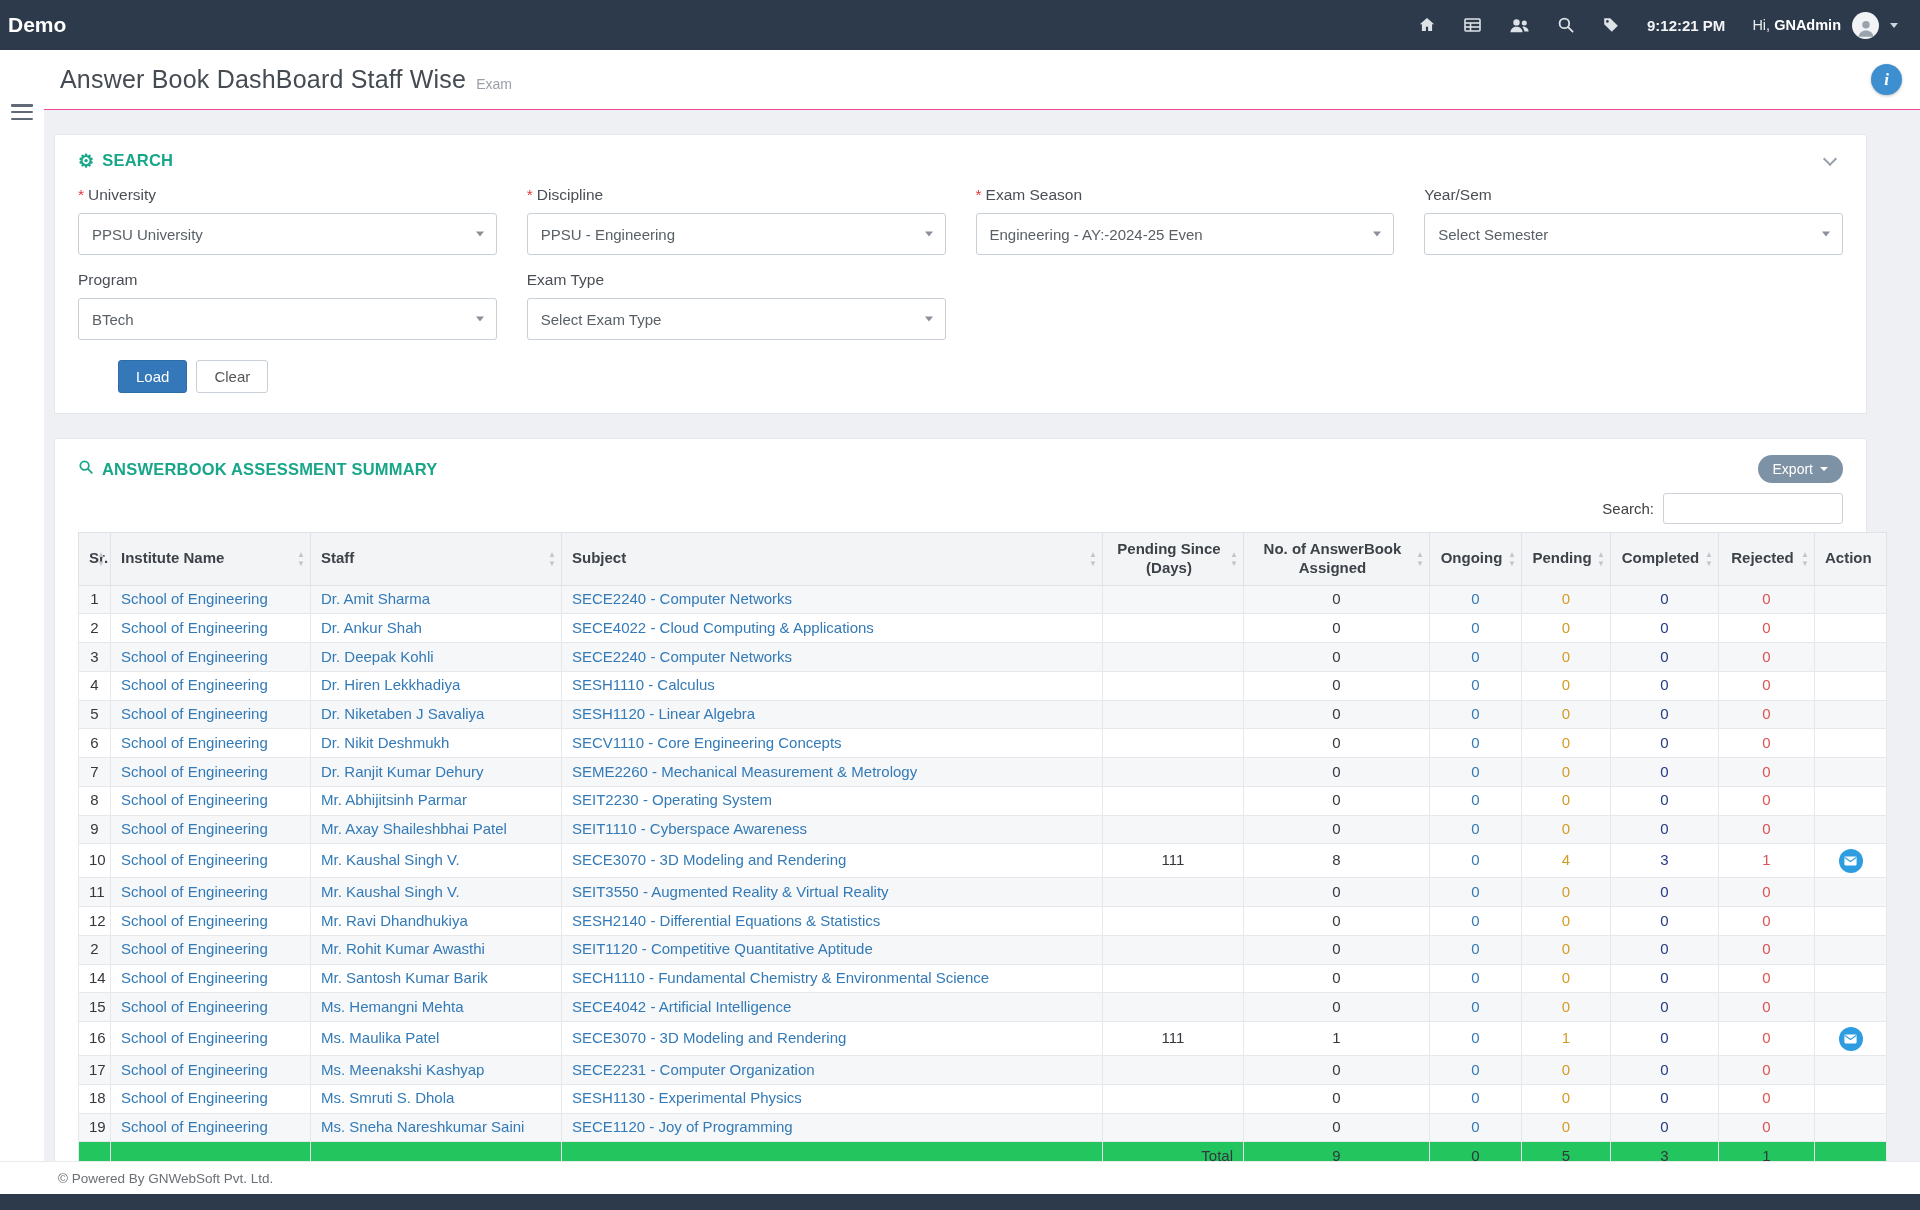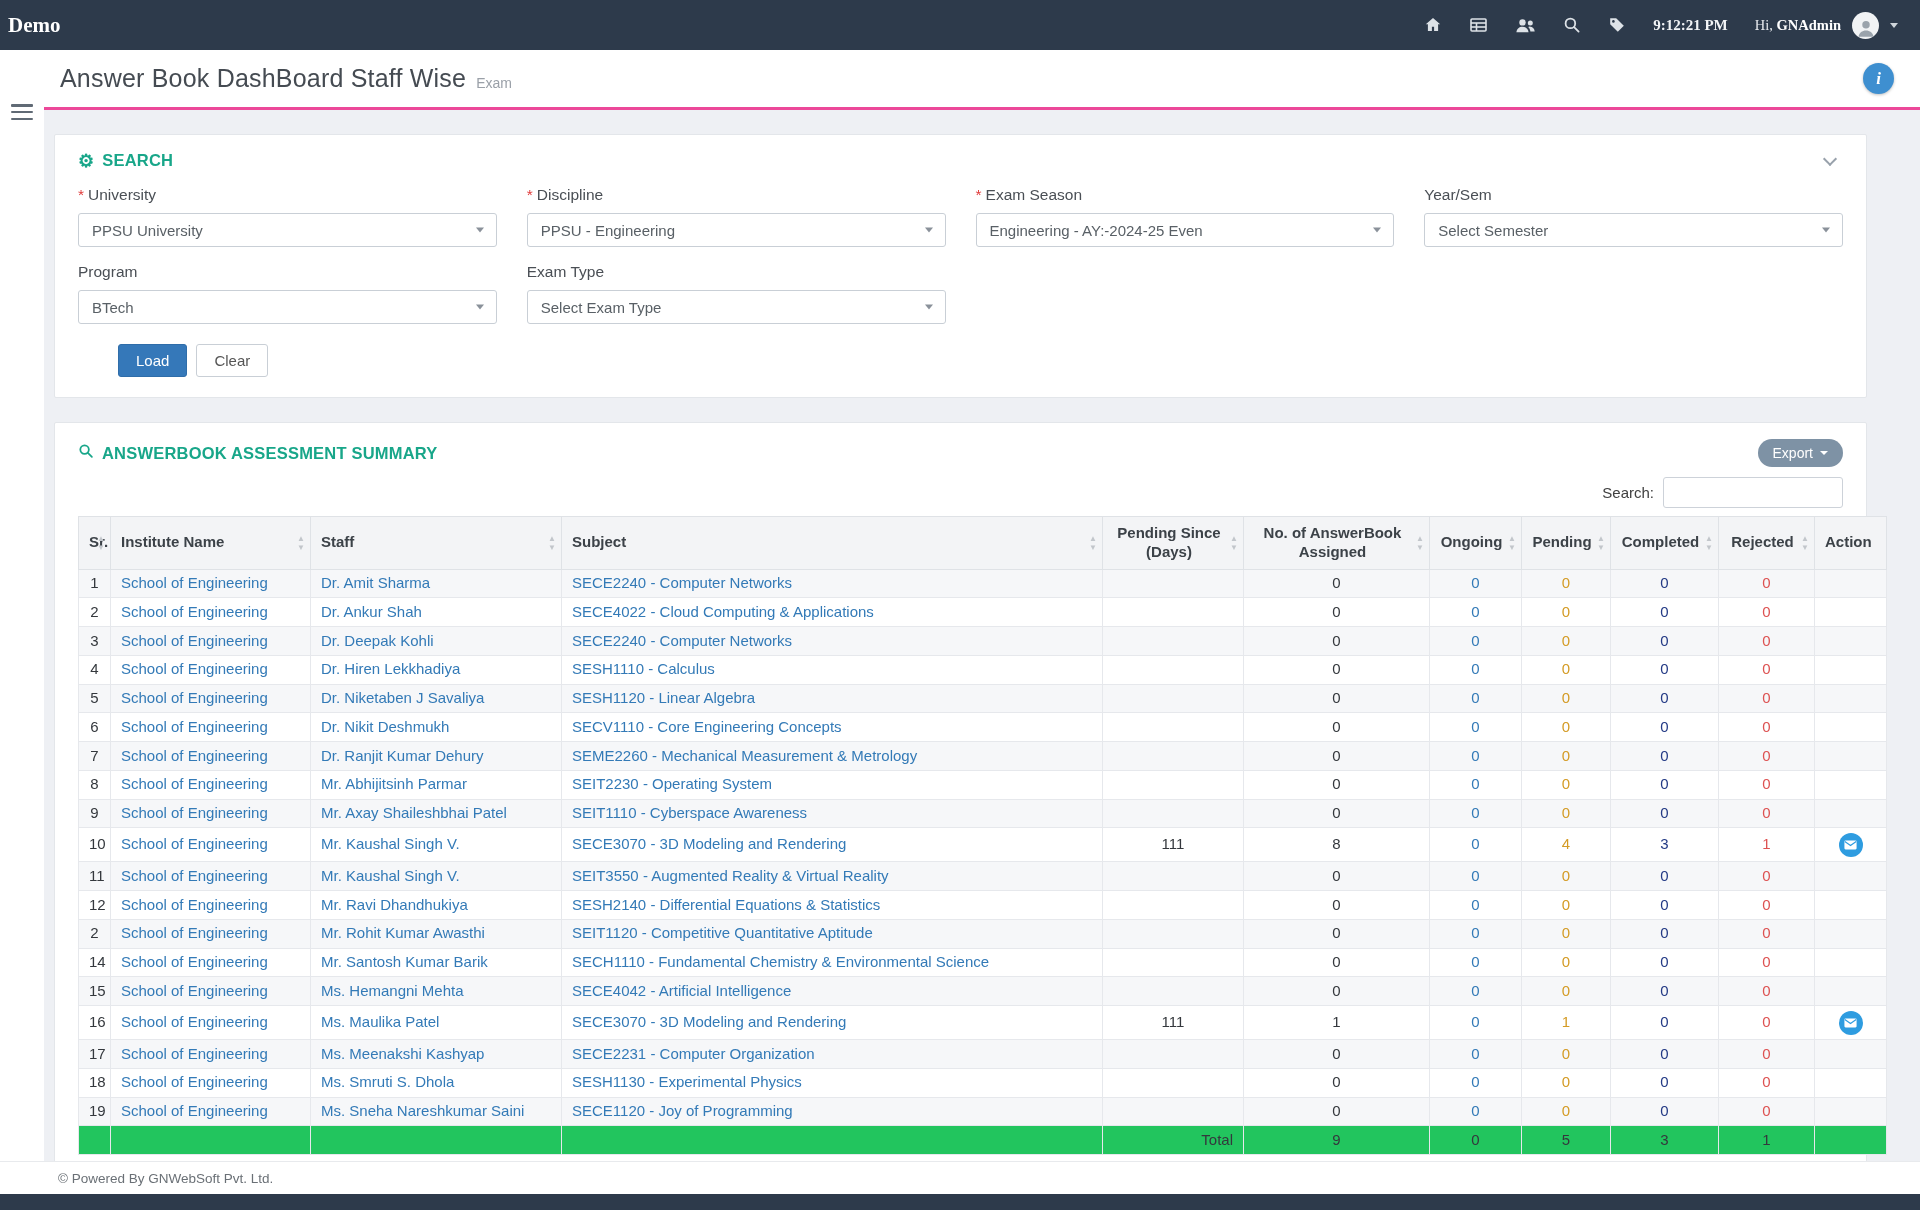--- a/index.html
+++ b/index.html
@@ -12,21 +12,20 @@
     flex-direction: column;
     overflow: hidden;
   }
 
   
   .topbar {
     height: 50px; flex: 0 0 auto;
     background: #2d3a4b;
     display: flex; align-items: center; justify-content: space-between;
     padding: 0 22px 0 8px;
-    font-family: Liberation Serif, serif;
   }
   .brand { color: #fff; font-size: 21px; font-weight: 700; }
   .tb-right { display: flex; align-items: center; gap: 27px; color: #dde2e7; }
   .tb-icon { cursor: pointer; display: flex; align-items: center; }
   .tb-icon svg { display: block; }
   .tb-time { font-size: 15px; font-weight: 700; color: #f2f4f6; }
   .user-menu { display: flex; align-items: center; gap: 11px; cursor: pointer; }
   .greeting { font-size: 14.5px; color: #e7eaee; }
   .greeting b { color: #fff; }
   .avatar {
@@ -47,22 +46,22 @@
     display: flex; justify-content: center; align-items: flex-start;
     padding-top: 54px;
   }
   .hamburger { width: 22px; height: 16px; display: flex; flex-direction: column; justify-content: space-between; cursor: pointer; }
   .hamburger span { height: 2.5px; background: #606a75; border-radius: 1px; }
 
   .main { flex: 1; display: flex; flex-direction: column; min-width: 0; }
   .page-header {
     height: 60px; flex: 0 0 auto; background: #fff;
     display: flex; align-items: center;
-    padding: 0 26px 0 16px;
-    border-bottom: 3px solid #ec4899;
+    padding: 0 18px 0 16px;
+    border-bottom: 1px solid #ec4899;
   }
   .page-title { font-size: 25px; color: #454b52; font-weight: 400; letter-spacing: .2px; }
   .page-subtitle { font-size: 14px; color: #9aa0a8; margin: 8px 16px 0 10px; }
   .info-btn {
     margin-left: auto; width: 31px; height: 31px; border-radius: 50%;
     background: #3e8fd0; color: #fff;
     display: flex; align-items: center; justify-content: center;
     font-family: "Liberation Serif", serif; font-style: italic; font-weight: 700; font-size: 17px;
     cursor: pointer; box-shadow: 0 1px 3px rgba(0,0,0,.25);
   }
@@ -84,21 +83,21 @@
     border-right: 2px solid #98a1ab; border-bottom: 2px solid #98a1ab;
     transform: rotate(45deg); margin: -4px 8px 0 0; cursor: pointer;
   }
   .form-grid {
     display: grid; grid-template-columns: repeat(4, 1fr);
     column-gap: 30px; row-gap: 16px; margin-top: 16px;
   }
   .field label { display: flex; gap: 4px; font-size: 15.5px; color: #4a4f55; margin-bottom: 9px; }
   .req { color: #e03a3a; }
   .select {
-    position: relative; height: 34px;
+    position: relative; height: 42px;
     border: 1px solid #c9cfd6; border-radius: 3px; background: #fff;
     display: flex; align-items: center; padding: 0 30px 0 13px; cursor: pointer;
   }
   .select-value { font-size: 15px; color: #596066; white-space: nowrap; overflow: hidden; }
   .select-caret {
     position: absolute; right: 12px; top: 50%; transform: translateY(-50%);
     width: 0; height: 0;
     border-left: 4.5px solid transparent; border-right: 4.5px solid transparent;
     border-top: 5px solid #8a919a;
   }

